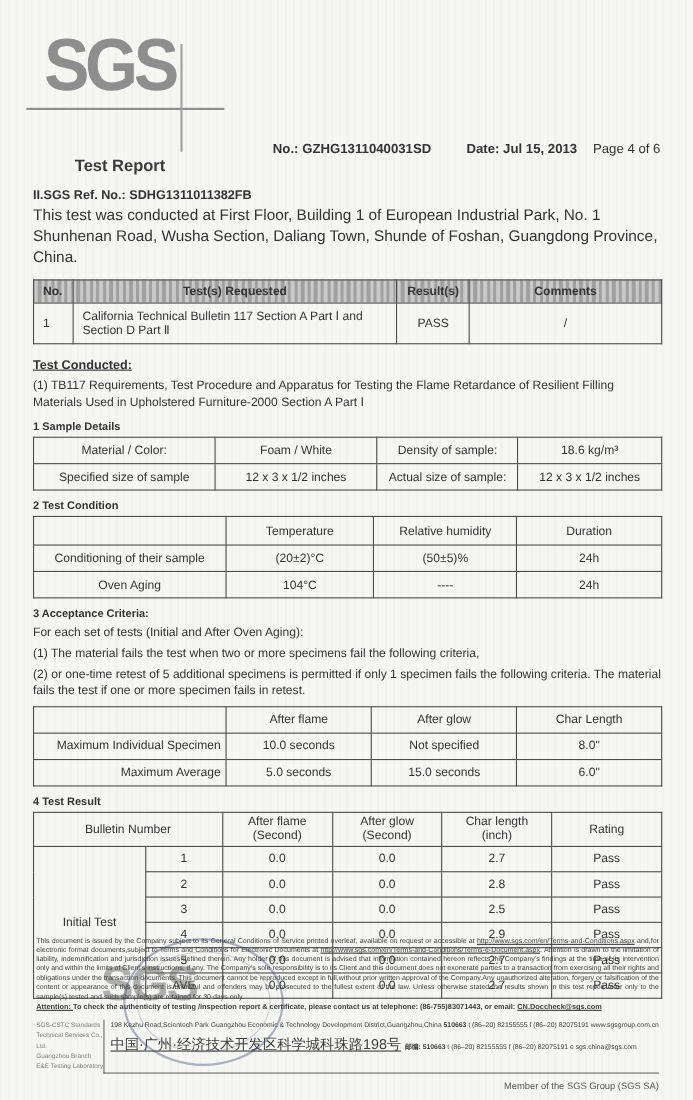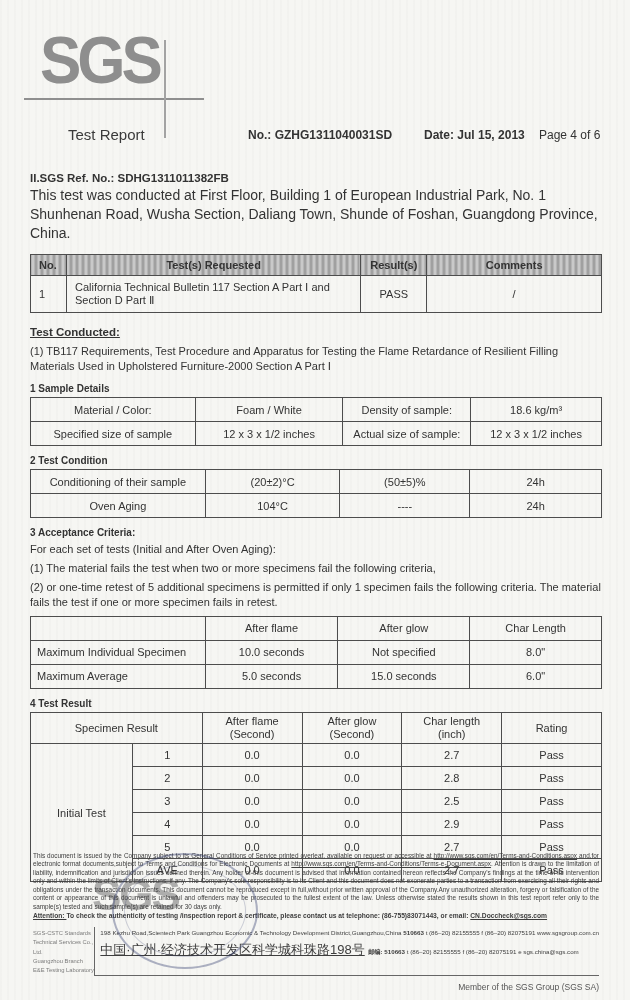--- a/index.html
+++ b/index.html
@@ -10,21 +10,21 @@
     font-family:"Liberation Sans", sans-serif; color:#333; overflow:hidden;
   }
   
   .logo { position:absolute; left:40px; top:28px; width:160px; height:100px; }
   .logo-text { display:inline-block; font-size:62px; font-weight:bold; color:#8e8e8e;
     letter-spacing:-4px; line-height:60px; transform:scaleY(1.08); transform-origin:top left; }
   .logo-hline { position:absolute; left:-16px; top:70px; width:180px; height:2px; background:#8f8f8f; }
   .logo-vline { position:absolute; left:124px; top:12px; width:2px; height:98px; background:#a3a3a3; }
   
   .title-row { position:absolute; top:126px; left:0; width:630px; height:20px; }
-  .doc-title { position:absolute; left:68px; top:0; font-size:15px; font-weight:normal; color:#3a3a3a; }
+  .doc-title { position:absolute; left:68px; top:16px; font-size:15px; font-weight:bold; color:#3a3a3a; }
   .doc-no    { position:absolute; left:248px; top:2px; font-size:12px; font-weight:bold; }
   .doc-date  { position:absolute; left:424px; top:2px; font-size:12px; font-weight:bold; }
   .doc-page  { position:absolute; left:539px; top:2px; font-size:12px; font-weight:normal; }
   
   .content { position:absolute; top:172px; left:30px; width:572px; }
   .ref-no { font-size:11.5px; font-weight:bold; }
   .ref-text { font-size:14px; line-height:1.35; margin-top:2px; }
   table { border-collapse:collapse; width:100%; font-size:11px; color:#333; }
   td, th { border:1px solid #4d4d4d; padding:2px 4px; vertical-align:middle; }
   .summary-table { margin-top:11px; border:1.5px solid #3f3f3f; }
@@ -37,21 +37,21 @@
   .cell-left { text-align:left; padding-left:8px; }
   .cell-center { text-align:center; }
   .tc-heading { margin-top:13px; font-size:11.5px; font-weight:bold; text-decoration:underline; }
   .tc-text { margin-top:6px; font-size:11px; line-height:1.4; }
   .sub-heading { margin-top:9px; font-size:10px; font-weight:bold; }
   .data-table { margin-top:3px; border:1.2px solid #444; }
   .data-table td, .data-table th { text-align:center; height:19px; font-weight:normal; }
   .cond-table th { height:21px; }
   .acc-intro { margin-top:4px; font-size:11px; line-height:1.35; }
   .acc-item2 { padding-left:0px; }
-  .acc-table td.cell-left { text-align:left; padding-left:6px; }
+  .acc-table td.cell-left { text-align:right; padding-left:6px; }
   .prewrap { white-space:pre-line; line-height:1.2; }
   .result-table td { height:18px; }
   
   .footer { position:absolute; left:33px; top:852px; width:566px; z-index:1; }
   .legal { font-size:6.4px; line-height:1.32; text-align:justify; color:#3d3d3d; }
   .lk { text-decoration:underline; }
   .attention { font-size:6.7px; margin-top:1px; color:#3d3d3d; font-weight:bold; }
   .addr-block { display:flex; margin-top:8px; }
   .addr-left { width:142px; font-size:5.8px; color:#7c7c7c; line-height:1.6; padding-top:2px; }
   .addr-right { flex:1; border-left:1px solid #666; border-bottom:1px solid #666;
@@ -142,20 +142,26 @@
 
     <div class="sub-heading">2 Test Condition</div>
     <table class="data-table cond-table">
       <colgroup>
           <col style="width:175px">
           <col style="width:135px">
           <col style="width:130px">
           <col style="width:132px">
         </colgroup>
       <tbody>
+          <tr>
+        <th></th>
+        <th>Temperature</th>
+        <th>Relative humidity</th>
+        <th>Duration</th>
+      </tr>
       <tr>
         <td>Conditioning of their sample</td>
         <td>(20±2)°C</td>
         <td>(50±5)%</td>
         <td>24h</td>
       </tr>
       <tr>
         <td>Oven Aging</td>
         <td>104°C</td>
         <td>----</td>
@@ -202,21 +208,21 @@
       <colgroup>
           <col style="width:102px">
           <col style="width:70px">
           <col style="width:100px">
           <col style="width:100px">
           <col style="width:100px">
           <col style="width:100px">
         </colgroup>
       <tbody>
           <tr>
-        <th colspan="2">Specimen Result</th>
+        <th colspan="2">Bulletin Number</th>
         <th class="prewrap">After flame
 (Second)</th>
         <th class="prewrap">After glow
 (Second)</th>
         <th class="prewrap">Char length
 (inch)</th>
         <th>Rating</th>
       </tr>
       <tr>
         <td rowspan="6">Initial Test</td>

